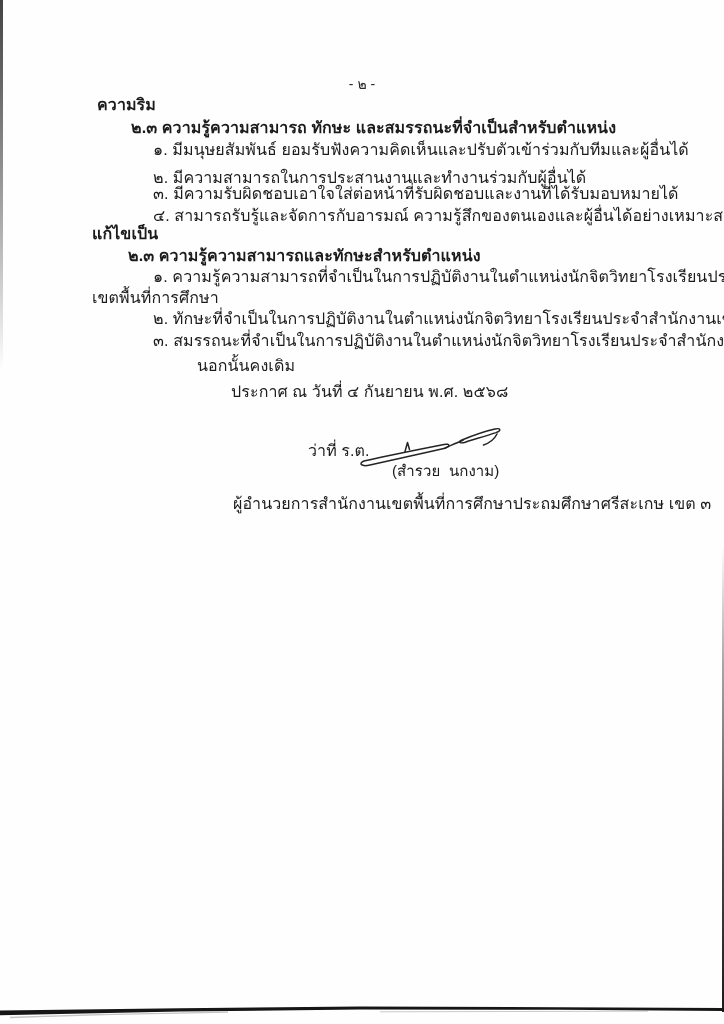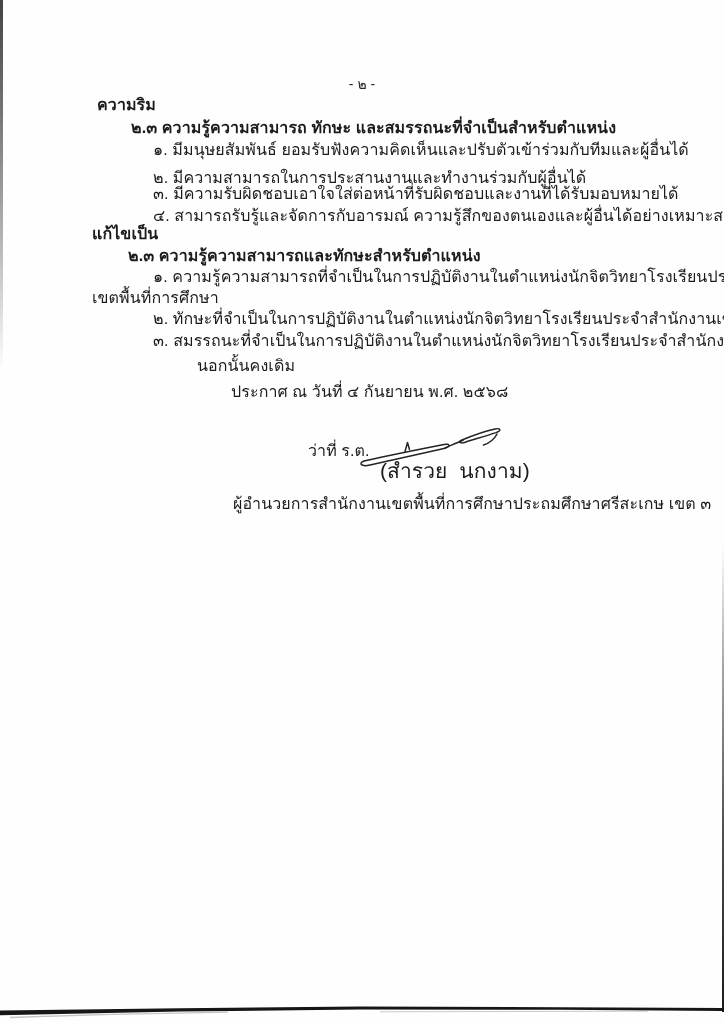--- a/index.html
+++ b/index.html
@@ -99,21 +99,21 @@
       <path d="M 49 30.5 L 51.5 21.5 L 53.5 28.5"></path>
 
       <path d="M 89 27 C 95 24.4, 100.5 21.8, 107 19.2"></path>
 
       <path d="M 106 19 C 118 14, 132 9.5, 139 8 C 145 6.8, 145.5 9.6, 140 11.6 C 129 15.2, 116 19, 110 21 C 104 23, 101.2 20.9, 106 19 Z"></path>
 
       <path d="M 141 13 C 138.5 18, 133.5 22, 127.5 24"></path>
     </g>
   </svg>
 
-  <div class="ln" style="left:380px; top:461px; font-size:21px;">(สำรวย  นกงาม)</div>
+  <div class="ln" style="left:392px; top:461px; font-size:15px;">(สำรวย  นกงาม)</div>
   <div class="ln" style="left:233px; top:482px;margin-top:12px;">ผู้อำนวยการสำนักงานเขตพื้นที่การศึกษาประถมศึกษาศรีสะเกษ เขต ๓</div>
 
   <div class="edge-line-left"></div>
   <div class="edge-line-right"></div>
 
   <svg class="bottom-band" viewBox="0 0 724 24" preserveAspectRatio="none" aria-hidden="true">
     <polygon points="0,10.5 180,8.2 360,6.5 560,7.2 724,8.1 724,10.9 560,9.8 360,9.4 180,11.6 0,15.2" fill="#161616"></polygon>
     <path d="M 10 17.5 Q 120 13.8 228 12.2" stroke="#8a8a8a" stroke-width="1.3" fill="none" opacity="0.5"></path>
     <path d="M 380 11.8 L 648 11.2" stroke="#7d7d7d" stroke-width="1" fill="none" opacity="0.4"></path>
   </svg>

